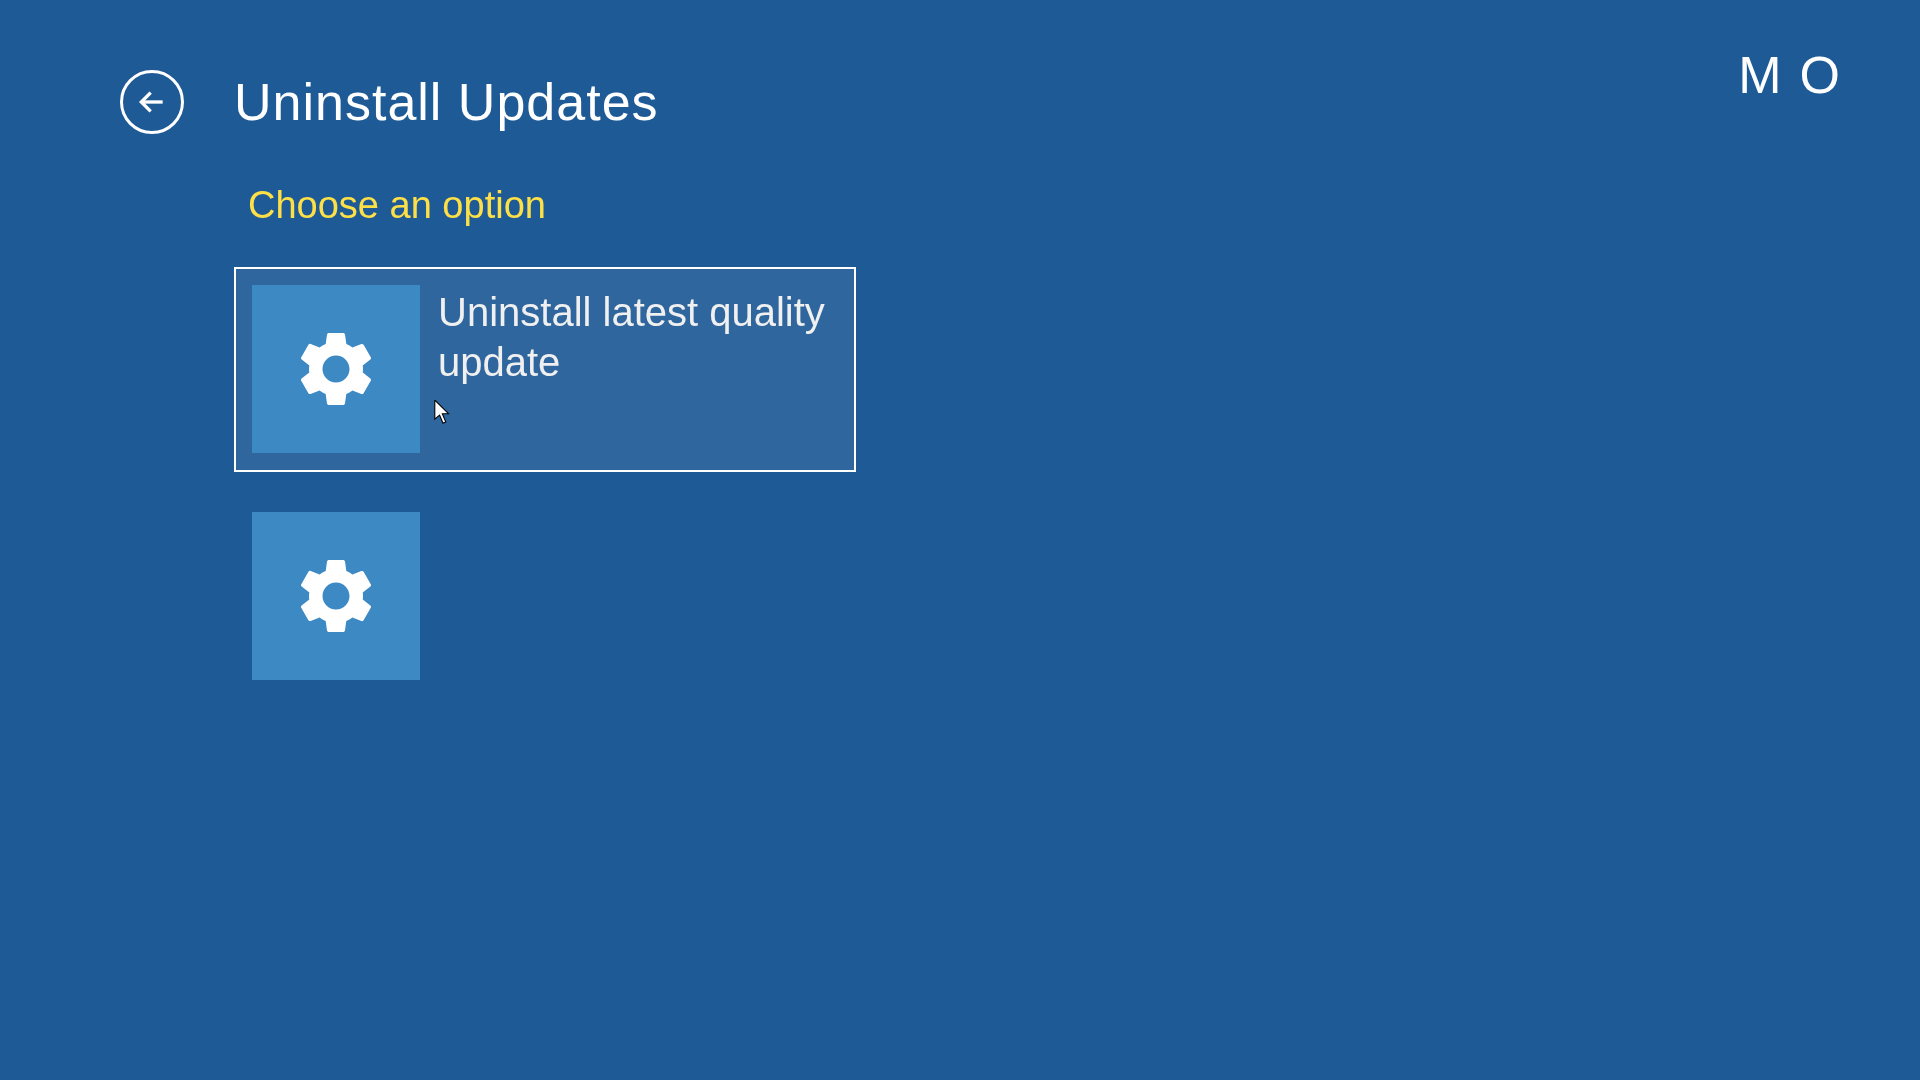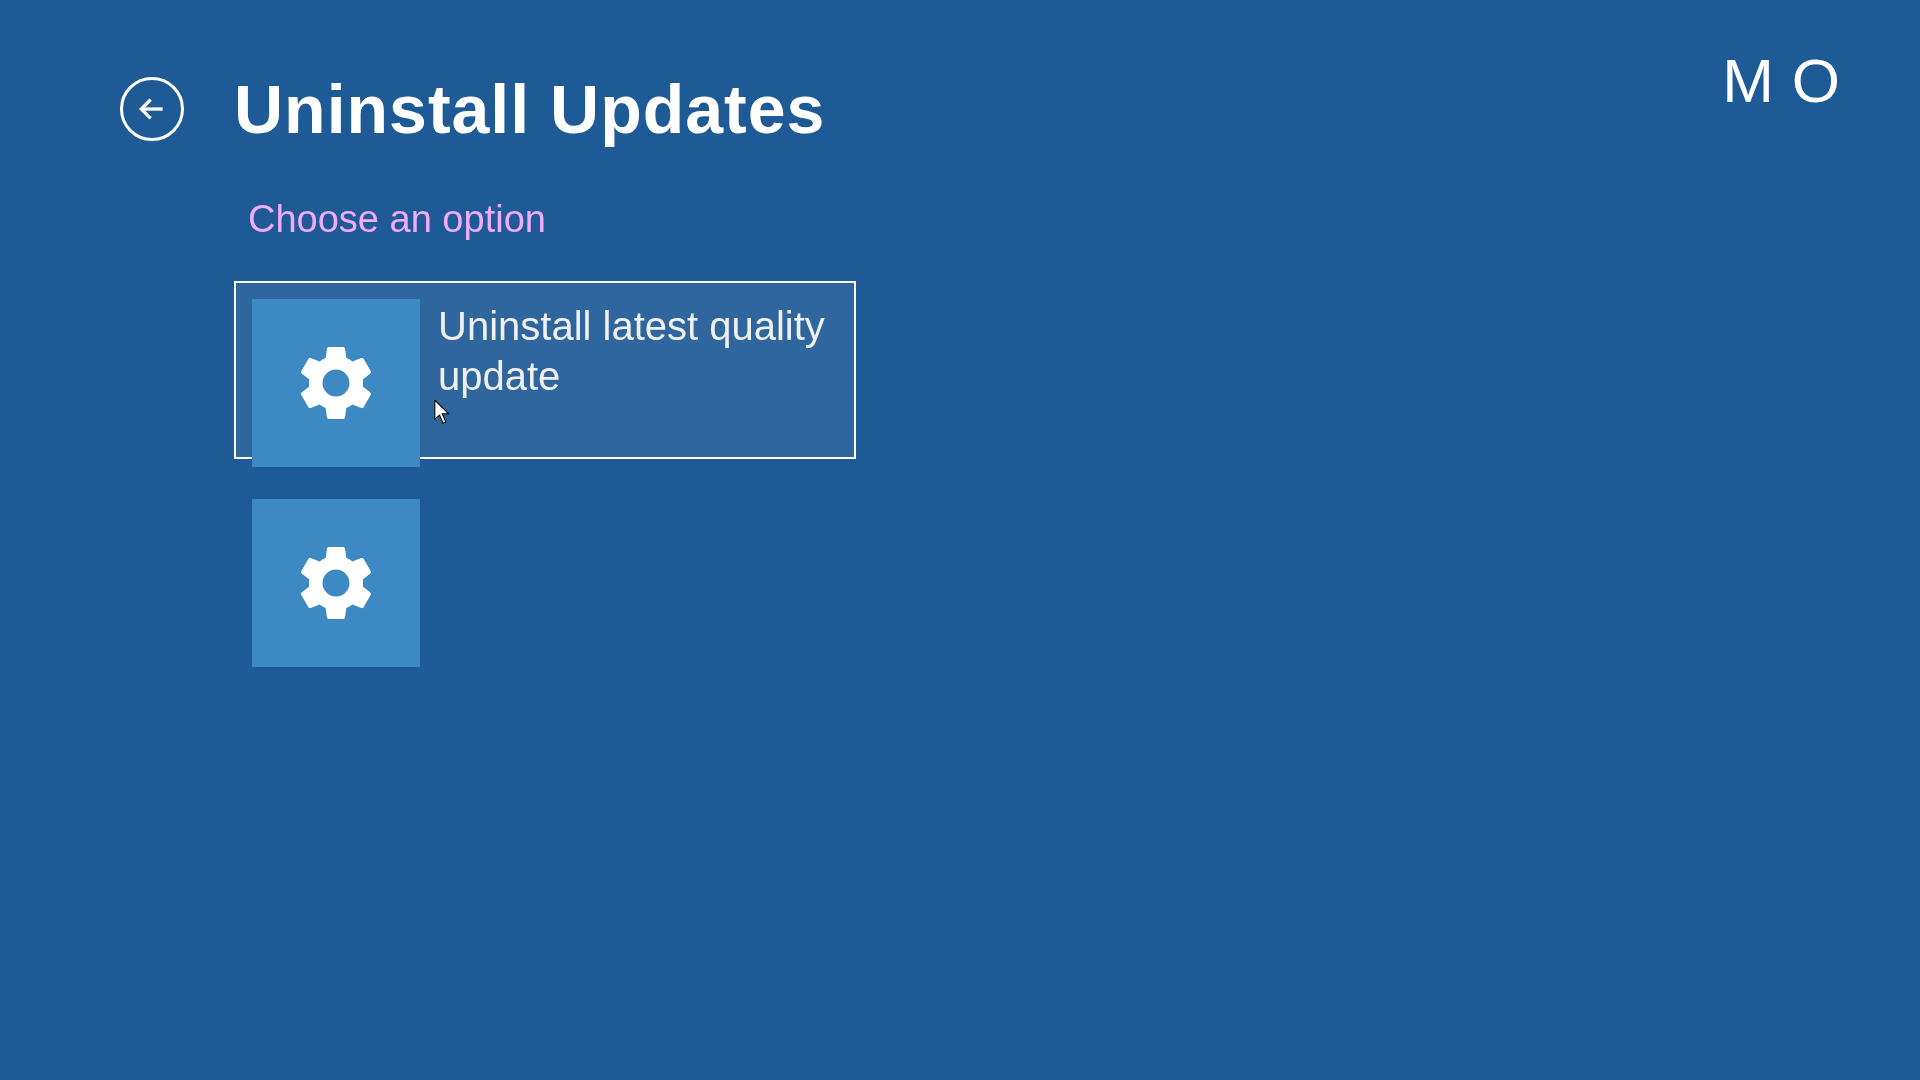--- a/index.html
+++ b/index.html
@@ -32,38 +32,38 @@
       justify-content: center;
       cursor: pointer;
       margin-right: 50px;
       flex-shrink: 0;
     }
     .back-arrow {
       width: 32px;
       height: 32px;
     }
     .page-title {
-      font-size: 68px;
-      font-weight: 700;
+      font-size: 52px;
+      font-weight: 400;
       letter-spacing: 1px;
     }
     .subtitle {
       font-size: 38px;
       font-weight: 300;
       padding-left: 248px;
       margin-top: 50px;
-      color: #f0abfc;
+      color: #fde047;
     }
     .options-container {
       padding-left: 234px;
       margin-top: 40px;
     }
     .option-tile {
       width: 622px;
-      height: 178px;
+      height: 205px;
       display: flex;
       align-items: flex-start;
       cursor: pointer;
       margin-bottom: 22px;
       padding: 16px;
     }
     .option-tile.selected {
       border: 2px solid #ffffff;
       background-color: rgba(255, 255, 255, 0.08);
     }
@@ -88,21 +88,21 @@
       font-weight: 300;
       padding-left: 18px;
       padding-top: 2px;
       line-height: 1.25;
       color: #f0f0f0;
     }
     .watermark {
       position: absolute;
       top: 48px;
       right: 62px;
-      font-size: 62px;
+      font-size: 52px;
       font-weight: 400;
       letter-spacing: 18px;
       line-height: 1.05;
       color: #ffffff;
       font-family: Arial, sans-serif;
       text-align: left;
     }
     .cursor {
       position: absolute;
       left: 434px;

